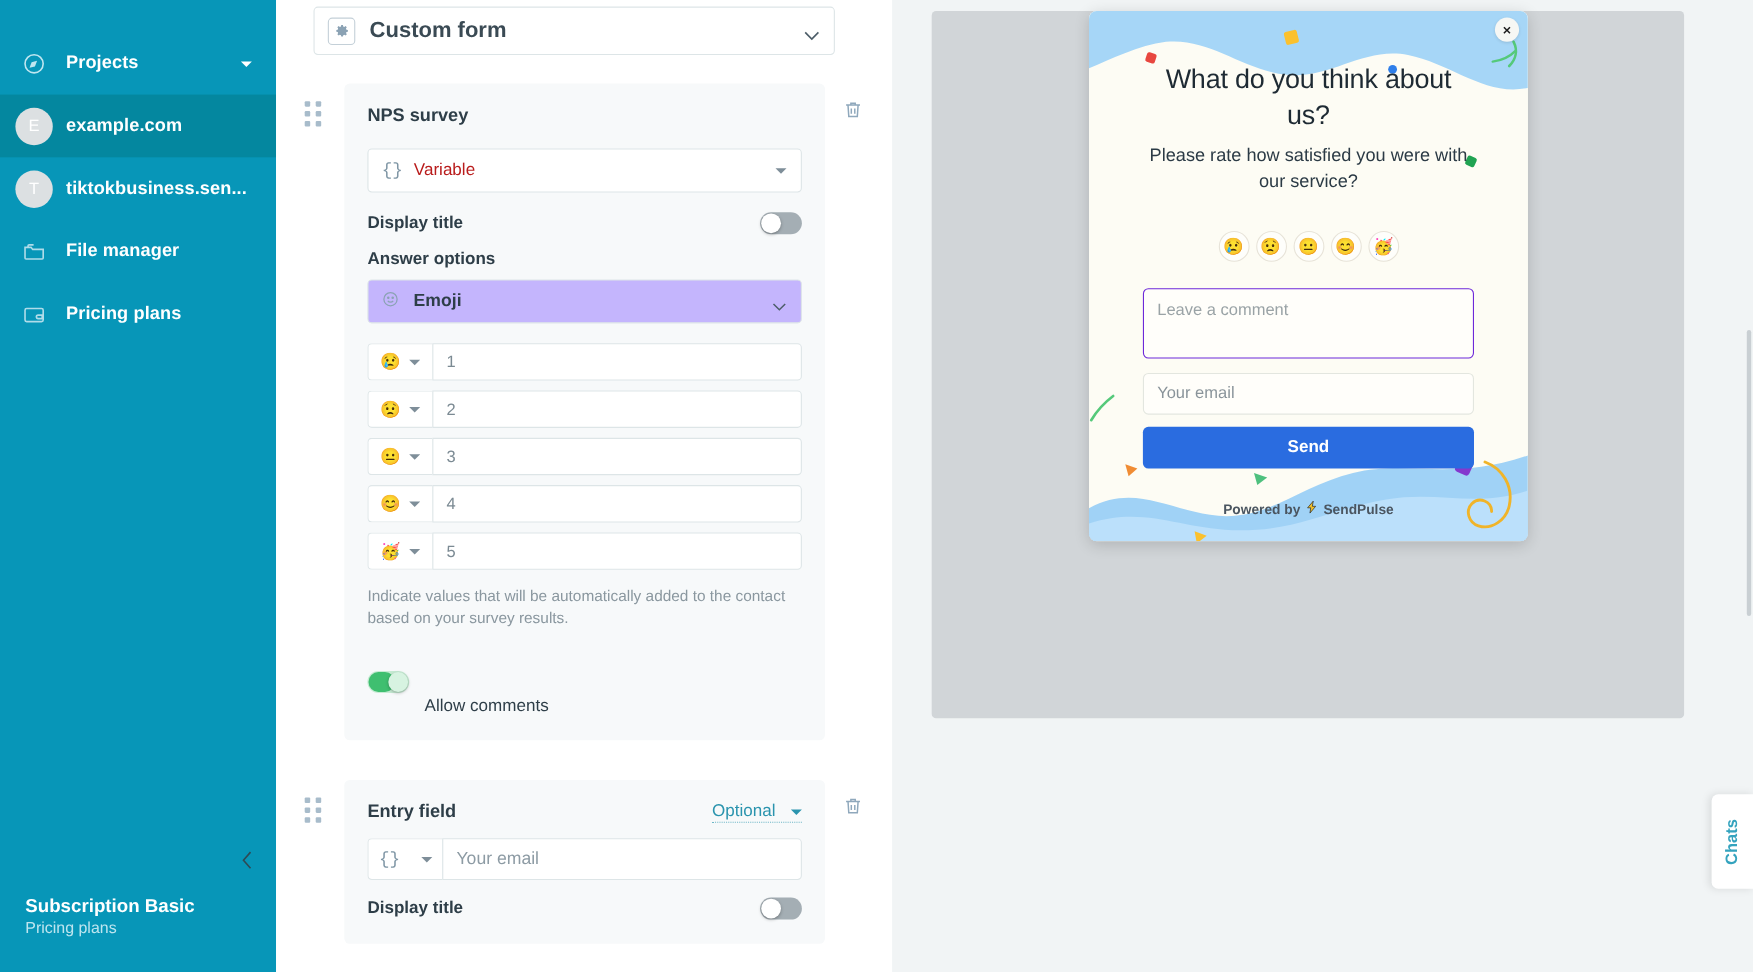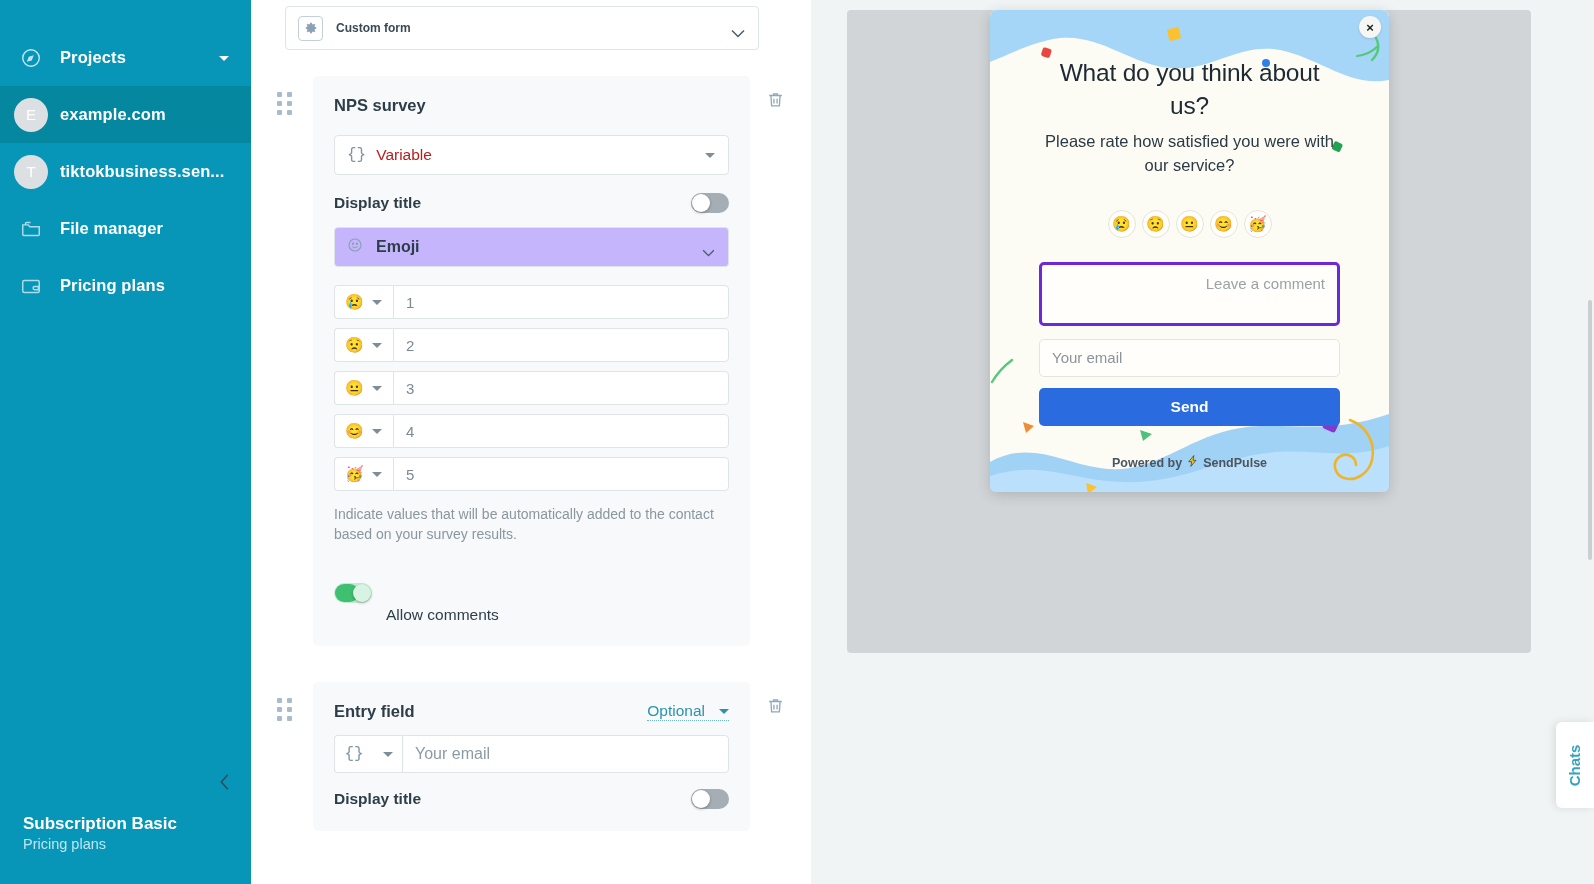--- a/index.html
+++ b/index.html
@@ -77,21 +77,21 @@
     background: #fff; display: flex; align-items: center;
     padding: 0 12px; margin-bottom: 26px; cursor: pointer;
     width: 474px;
     position: relative;
   }
   .gear-box {
     width: 25px; height: 25px; border: 1px solid #C4D0D8; border-radius: 4px;
     display: flex; align-items: center; justify-content: center; margin-right: 13px;
     flex: 0 0 25px;
   }
-  .form-select-label { font-size: 12px; font-weight: bold; color: #3A4A54; }
+  .form-select-label { font-size: 20px; font-weight: bold; color: #3A4A54; }
   .chev { position: absolute; right: 13px; top: 50%; margin-top: -4px; }
 
   .block {
     background: #F7F9FA; border-radius: 5px;
     width: 437px; margin-left: 28px;
     padding: 20px 21px 22px 21px;
     position: relative;
   }
   .block + .block { margin-top: 36px; }
   .drag-handle {
@@ -210,22 +210,22 @@
   }
   .pp-sub { font-size: 16.5px; color: #2B3A45; line-height: 24px; margin-top: 7px; }
   .pp-emojis { display: flex; justify-content: center; gap: 6px; margin-top: 33px; }
   .pp-emoji {
     width: 28px; height: 28px; border-radius: 50%;
     border: 1px solid #E7E3D8; background: #FEFEFB;
     display:flex; align-items:center; justify-content:center;
     font-size: 15px; cursor: pointer;
   }
   .pp-comment {
-    margin-top: 24px; height: 64px; border: 3px solid #6d28d9; border-radius: 5px;
-    background: #FFFEFA; text-align: right; padding: 10px 12px;
+    margin-top: 24px; height: 64px; border: 1px solid #6d28d9; border-radius: 5px;
+    background: #FFFEFA; text-align: left; padding: 10px 12px;
     font-size: 15px; color: #9AA3A6; cursor: text;
   }
   .pp-email {
     margin-top: 13px; height: 38px; border: 1px solid #E3E6DF; border-radius: 5px;
     background: #FFFEFA; text-align: left; padding: 9px 12px;
     font-size: 15px; color: #8A949A; cursor: text;
   }
   .pp-send {
     margin-top: 11px; height: 38px; border-radius: 5px; background: #2A6CE0;
     color: #fff; font-size: 15.5px; font-weight: bold;
@@ -368,20 +368,21 @@
           </span>
         </div>
 
         <div class="row-toggle">
           <span class="row-label">Display title</span>
           <span class="toggle">
               <span class="knob"></span>
             </span>
         </div>
 
+        <div class="sec-label">Answer options</div>
 
         <div class="emoji-select">
           <span class="smiley">
             <svg width="16" height="16" viewBox="0 0 24 24" fill="none" stroke="#8BA2B4" stroke-width="1.7">
               <circle cx="12" cy="12" r="9"></circle>
               <circle cx="9" cy="10" r=".9" fill="#8BA2B4"></circle>
               <circle cx="15" cy="10" r=".9" fill="#8BA2B4"></circle>
               <path d="M8.3 14.2a4.6 4.6 0 0 0 7.4 0"></path>
             </svg>
           </span>

